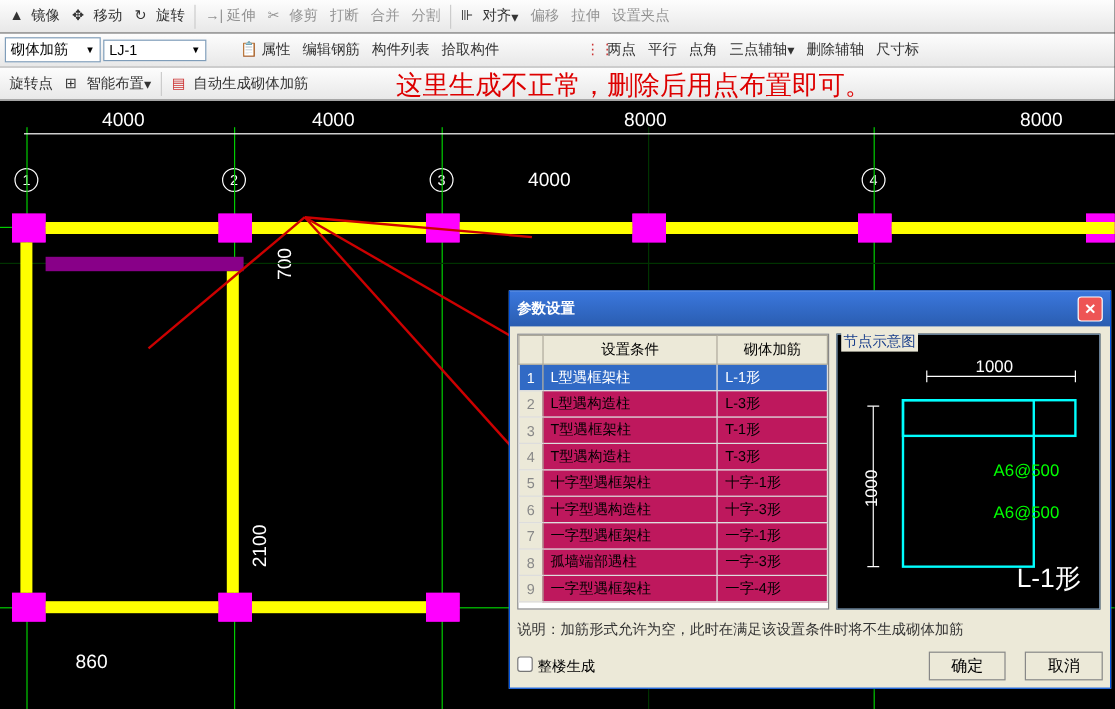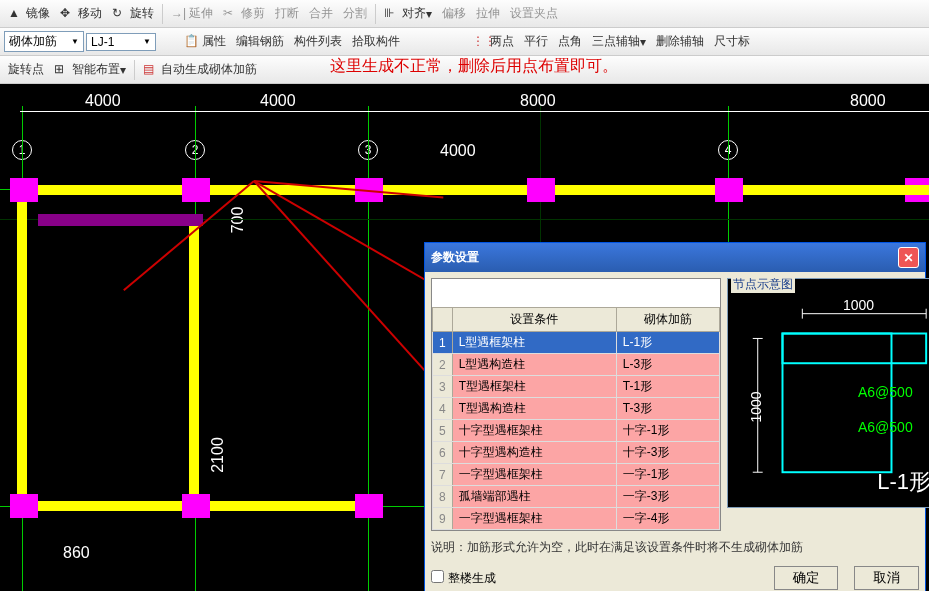--- a/index.html
+++ b/index.html
@@ -14,32 +14,32 @@
 .grid-circle { position: absolute; width: 20px; height: 20px; border: 1px solid #fff; border-radius: 50%; color: #fff; display: flex; align-items: center; justify-content: center; font-size: 12px; top: 84px; background: #000; }
 
 .canvas { position: absolute; top: 56px; left: 0; right: 0; bottom: 0; background: #000; }
 .grid-line-h { position: absolute; height: 1px; background: #0c0; left: 0; right: 0; }
 .grid-line-v { position: absolute; width: 1px; background: #0c0; top: 80px; bottom: 0; }
 .grid-line-dark { background: #003300; }
 
 .column { position: absolute; background: #f0f; border: 1px solid #f0f; }
 .wall-y { position: absolute; height: 10px; background: #ff0; }
 
-.red-text { position: absolute; color: #d00; font-size: 16px; font-family: SimSun; }
+.red-text { position: absolute; color: #d00; font-size: 22px; font-family: SimSun; }
 .red-line { position: absolute; background: #c00; height: 2px; transform-origin: left center; }
 
 .dialog { position: absolute; left: 424px; top: 242px; width: 502px; background: #ece9d8; border: 1px solid #0054e3; box-shadow: 2px 2px 4px rgba(0,0,0,0.3); }
 .dialog-title { background: linear-gradient(#3b77dd, #2a5db0); color: #fff; padding: 4px 6px; display: flex; align-items: center; font-weight: bold; }
 .dialog-close { margin-left: auto; width: 21px; height: 21px; background: #e55; border: 1px solid #fff; color: #fff; display: flex; align-items: center; justify-content: center; border-radius: 3px; cursor: pointer; }
 .dialog-body { padding: 6px; }
 .dialog-panel { display: flex; gap: 6px; }
 .dialog-table { background: #fff; border: 1px solid #888; }
-.dialog-table table { border-collapse: collapse; width: 288px; margin-top: 28px; }
+.dialog-table table { border-collapse: collapse; width: 258px; }
 .dialog-table th { background: #ece9d8; border: 1px solid #aca899; padding: 3px 6px; font-weight: normal; }
-.dialog-table td { border: 1px solid #ddd; padding: 2px 6px; background: #fca5a5; }
+.dialog-table td { border: 1px solid #ddd; padding: 2px 6px; background: #be185d; }
 .dialog-table td.num { color: #888; text-align: center; width: 18px; background: #ece9d8; border-right: 1px solid #aca899; }
 .dialog-table tr.selected td { background: #316ac5; color: #fff; }
 .dialog-table tr.selected td.num { background: #316ac5; }
 
 .preview { border: 1px solid #7f9db9; background: #000; width: 220px; height: 230px; position: relative; }
 .preview-title { position: absolute; top: -2px; left: 4px; color: #1a3f8b; background: #ece9d8; padding: 0 2px; z-index: 2; }
 .preview svg { position: absolute; inset: 0; }
 .preview-label { position: absolute; color: #0f0; font-size: 14px; }
 .preview-dim { position: absolute; color: #fff; font-size: 14px; }
 
@@ -95,21 +95,21 @@
   <span class="toolbar-item" style="opacity:.5">
       <span>设置夹点</span>
     </span>
 </div>
 
 <div class="toolbar">
   <span class="dropdown" style="width:80px">
       <span>砌体加筋</span>
       <span class="arrow">▼</span>
     </span>
-  <span class="dropdown" style="width:70px">
+  <span class="dropdown" style="width:86px">
       <span>LJ-1</span>
       <span class="arrow">▼</span>
     </span>
   <span style="width:20px"></span>
   <span class="toolbar-item">
       <span class="icon-box">📋</span>
       <span>属性</span>
     </span>
   <span class="toolbar-item">
       <span>编辑钢筋</span>

